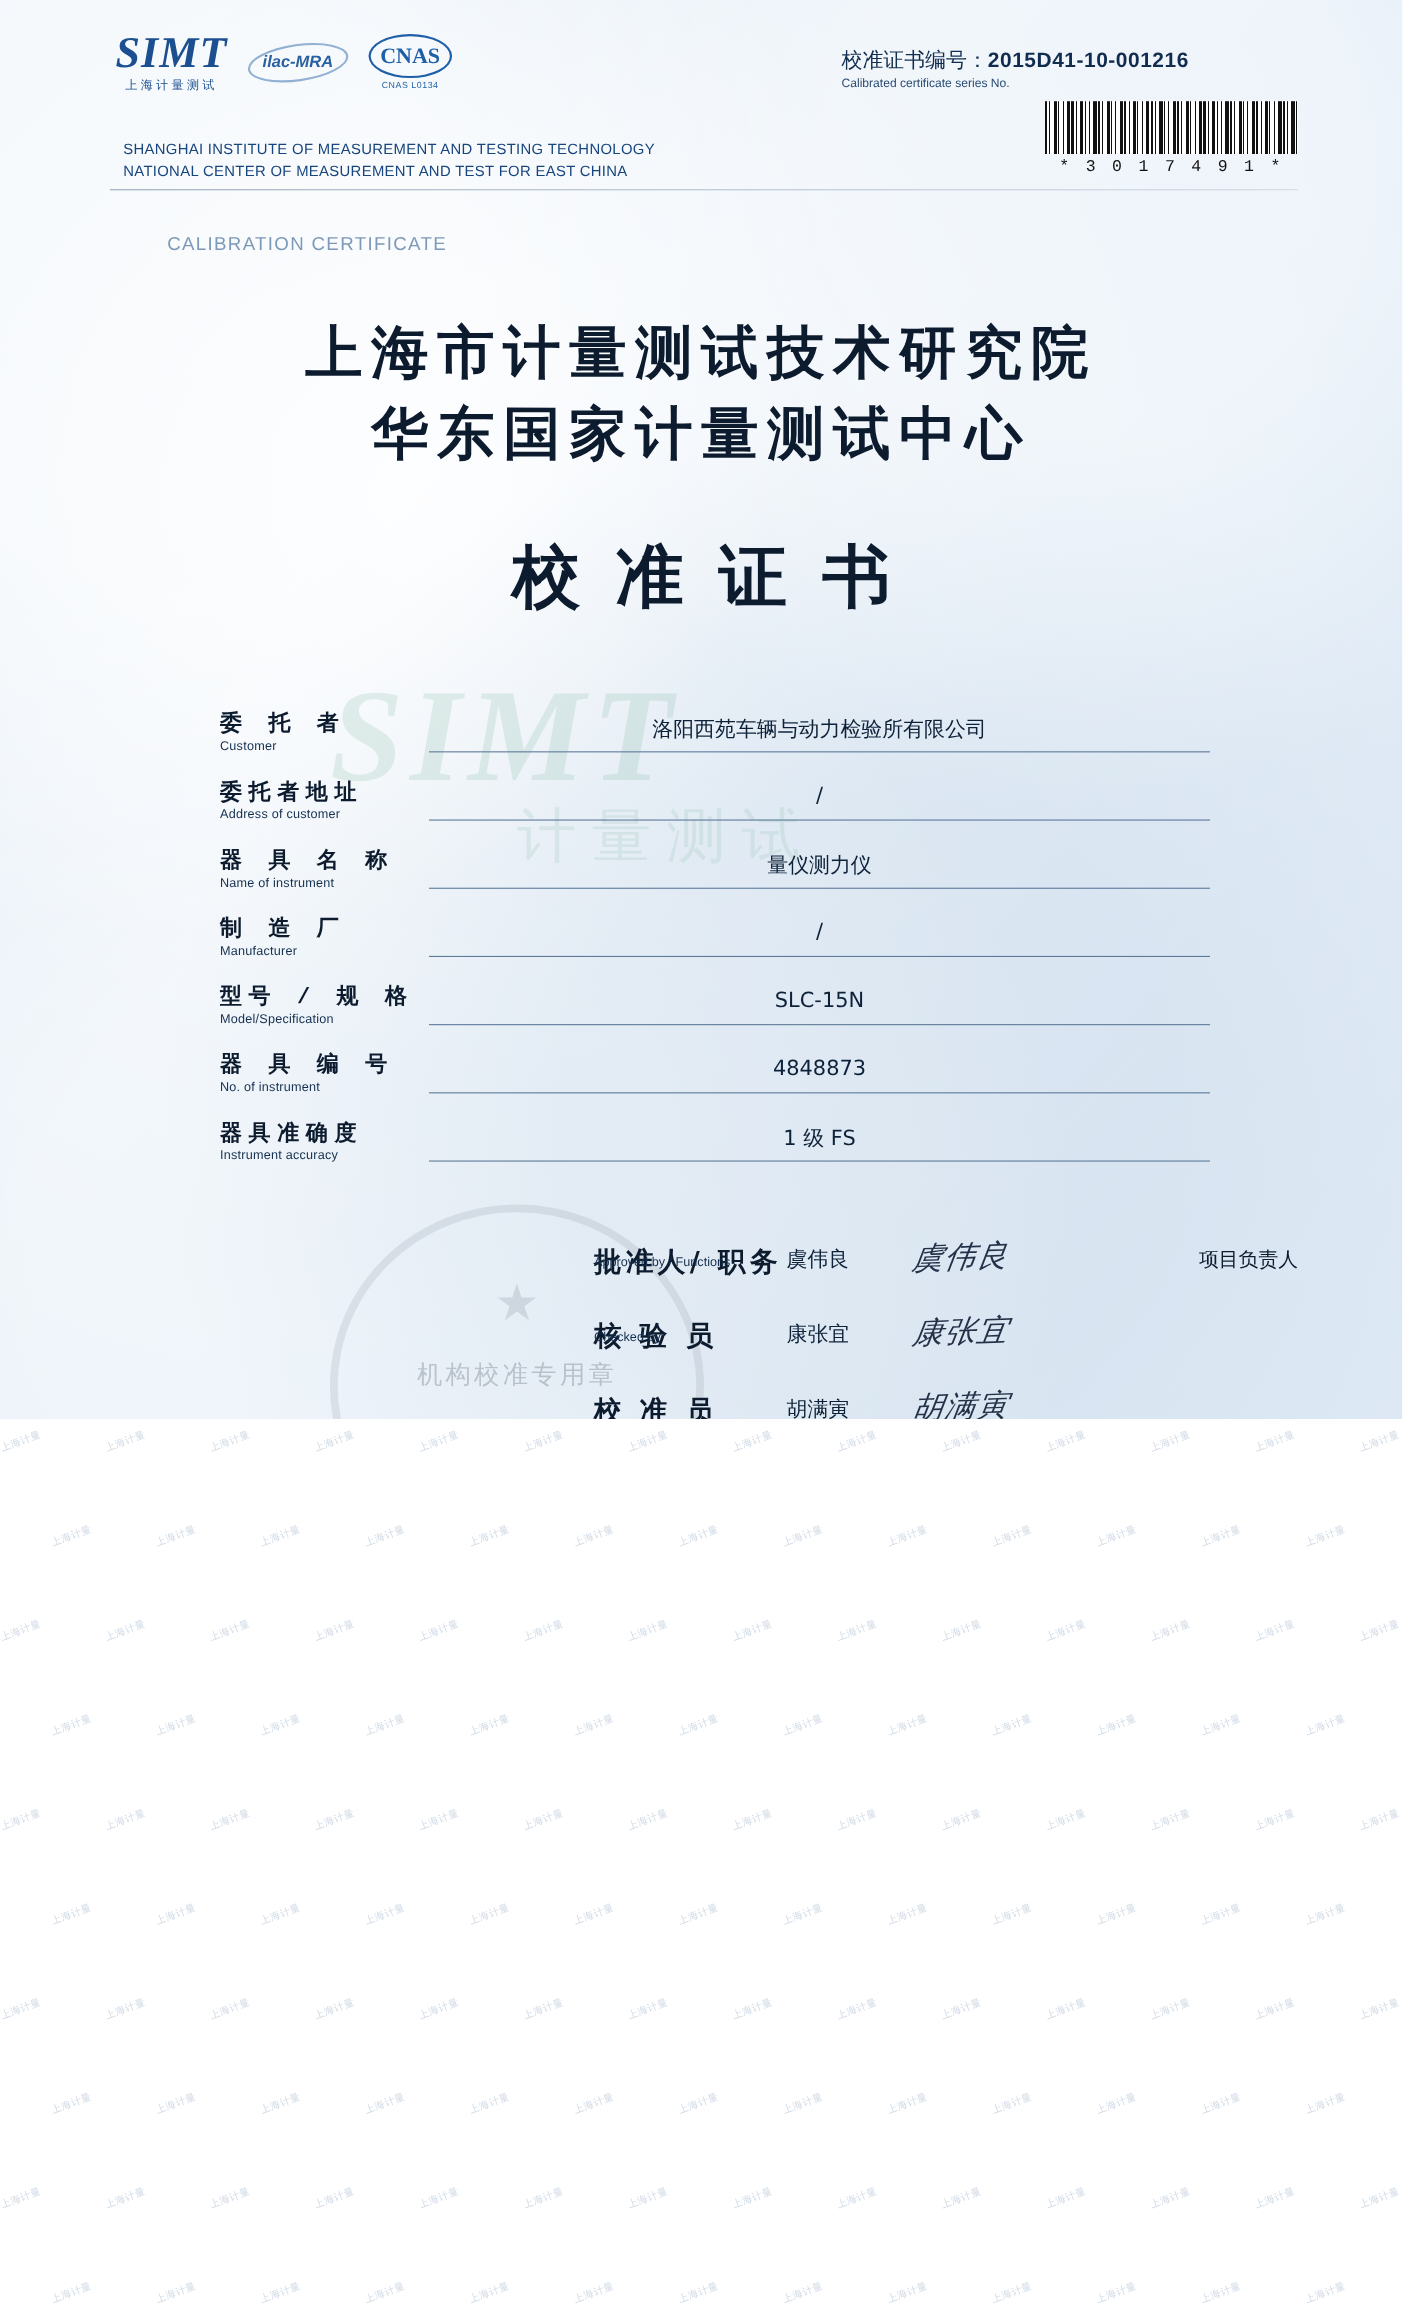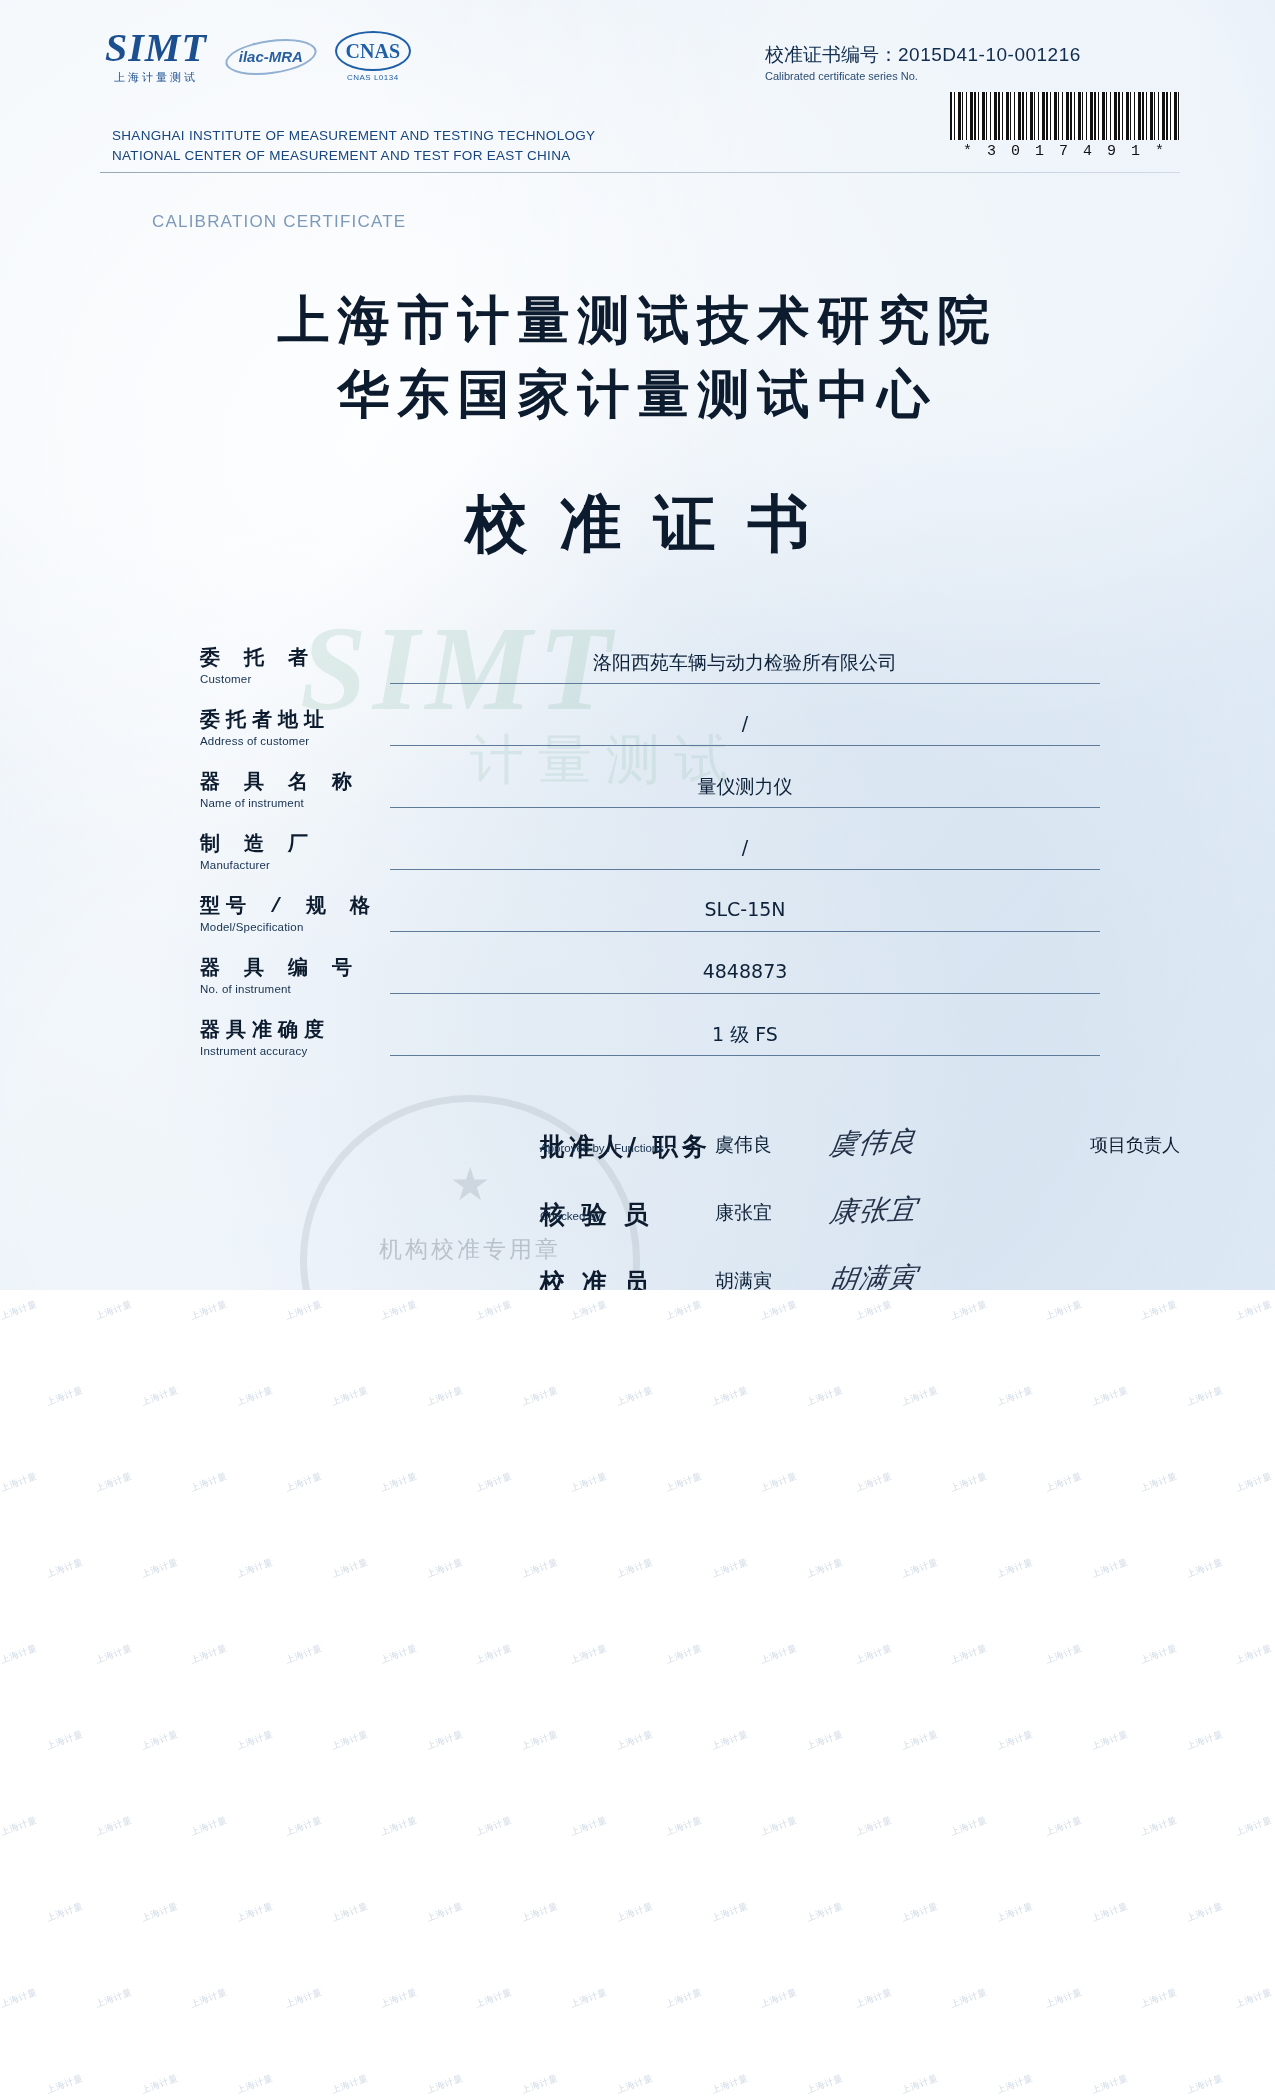--- a/index.html
+++ b/index.html
@@ -163,21 +163,21 @@
   }
   #cert-no-box {
     position: absolute;
     right: 95px; top: 42px;
     width: 415px;
     text-align: left;
   }
   #cert-no-line {
     font-size: 19px; color: #102c4e; white-space: nowrap;
   }
-  #cert-no-line .num { font-weight: normal; letter-spacing: .5px; }
+  #cert-no-line .num { font-weight: bold; letter-spacing: .5px; }
   #cert-no-en { font-size: 11px; color: #2b4c73; margin-top: 2px; }
   #barcode-wrap {
     position: absolute;
     right: 95px; top: 92px;
     width: 230px;
   }
   #barcode {
     width: 230px; height: 48px;
     background-image: repeating-linear-gradient(
       to right,

